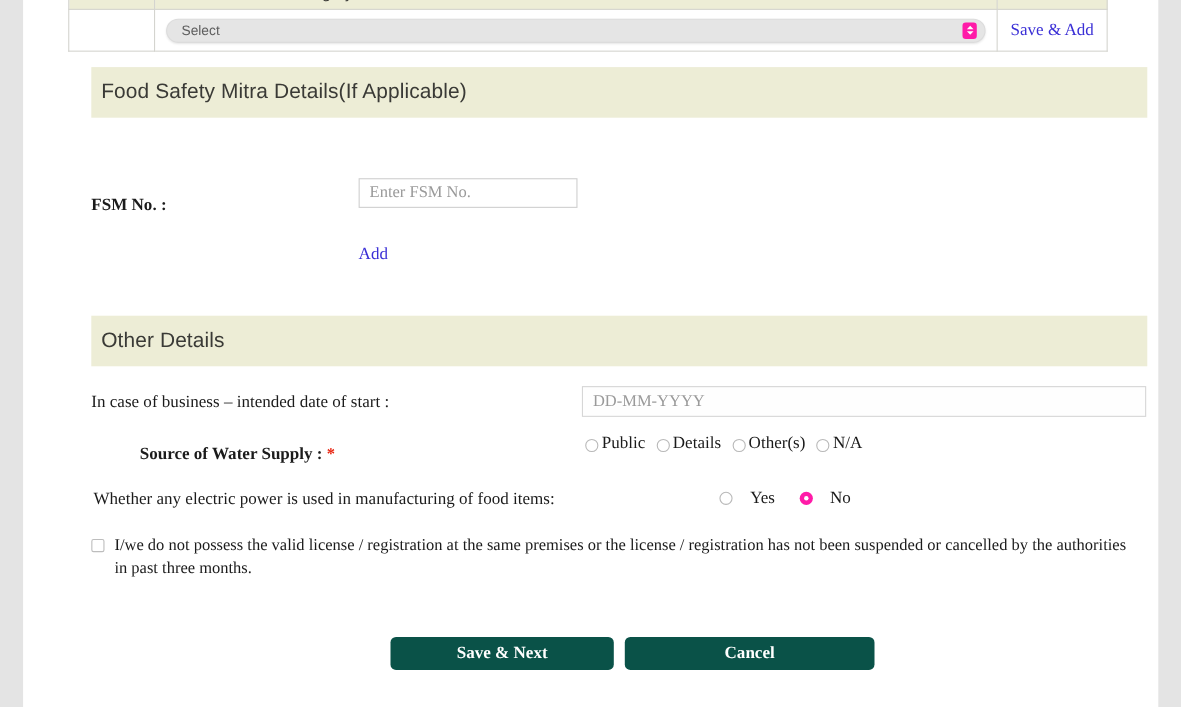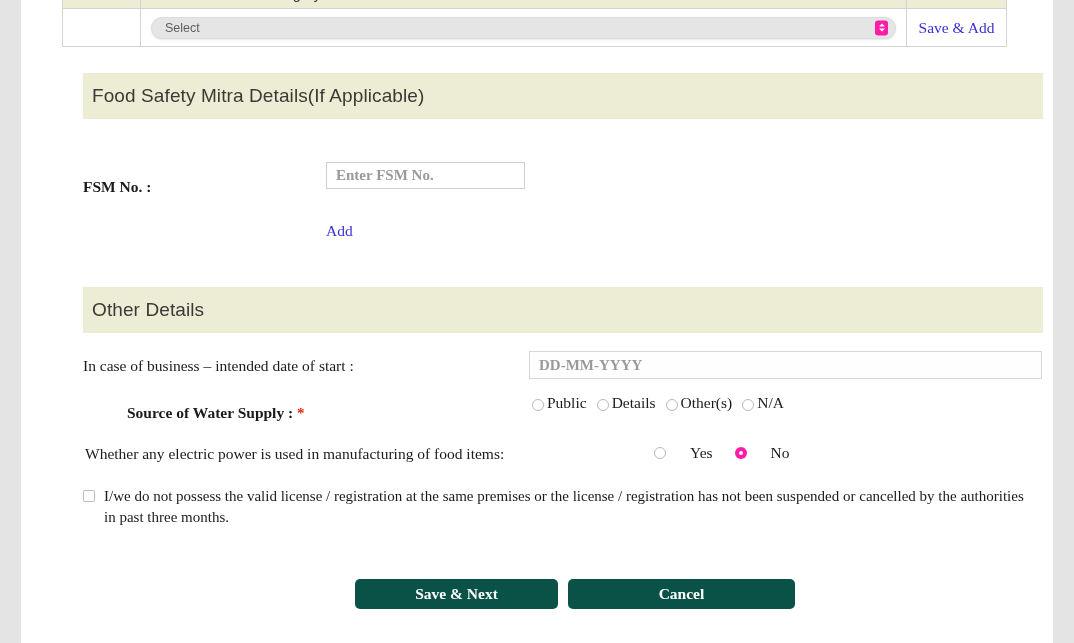--- a/index.html
+++ b/index.html
@@ -110,42 +110,41 @@
     align-items: center;
   }
   .sec-bar span {
     font-family: "Liberation Sans", sans-serif;
     font-size: 19px;
     font-weight: 400;
     color: #3a3a36;
     padding-left: 9px;
     letter-spacing: .1px;
   }
-  #bar-fsm   { top: 73px; text-align: right; }
+  #bar-fsm   { top: 61px; text-align: right; }
   #bar-other { top: 287px; }
 
   
   .lbl {
     position: absolute;
     font-family: "Liberation Serif", serif;
     font-size: 15.5px;
     color: #1b1b1b;
   }
   .req { color: #e8230f; font-size: 15px; }
 
   .txt-input {
     position: absolute;
     background: #fff;
     border: 1px solid #cfcfcf;
     font-family: "Liberation Serif", serif;
     font-size: 15px;
     color: #0f766e;
     padding: 0 9px;
     outline: none;
-    font-weight: bold;
   }
   .txt-input::placeholder { color: #9a9a9a; opacity: 1; }
 
   #fsm-input  { left: 305px; top: 162px; width: 199px; height: 27px; }
   #date-input { left: 508px; top: 351px; width: 513px; height: 28px;
                 border: 1px solid #d6d6d6; background:#fefefe; }
 
   #fsm-label { left: 62px; top: 178px; font-weight: bold; }
   #add-link  { position:absolute; left: 305px; top: 222px; }
 
@@ -181,21 +180,21 @@
   .rb.on::after {
     content: "";
     position: absolute;
     left: 50%; top: 50%;
     width: 4px; height: 4px;
     margin: -2px 0 0 -2px;
     border-radius: 50%;
     background: #fff;
   }
   .rb-lab { margin: 0 10px 4px 3px; }
-  .rb-lab.wide { margin: 0 22px 0 24px; font-family: Liberation Serif, serif; }
+  .rb-lab.wide { margin: 0 22px 0 16px; font-family: Liberation Serif, serif; }
 
   
   #disclaimer {
     position: absolute;
     left: 62px;
     top: 486px;
     width: 952px;
     display: flex;
     align-items: flex-start;
     font-family: "Liberation Serif", serif;

